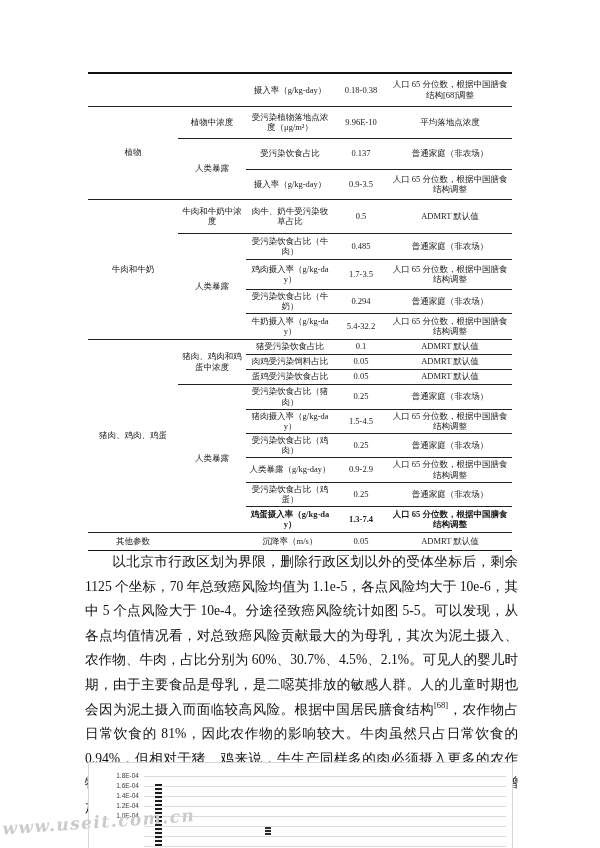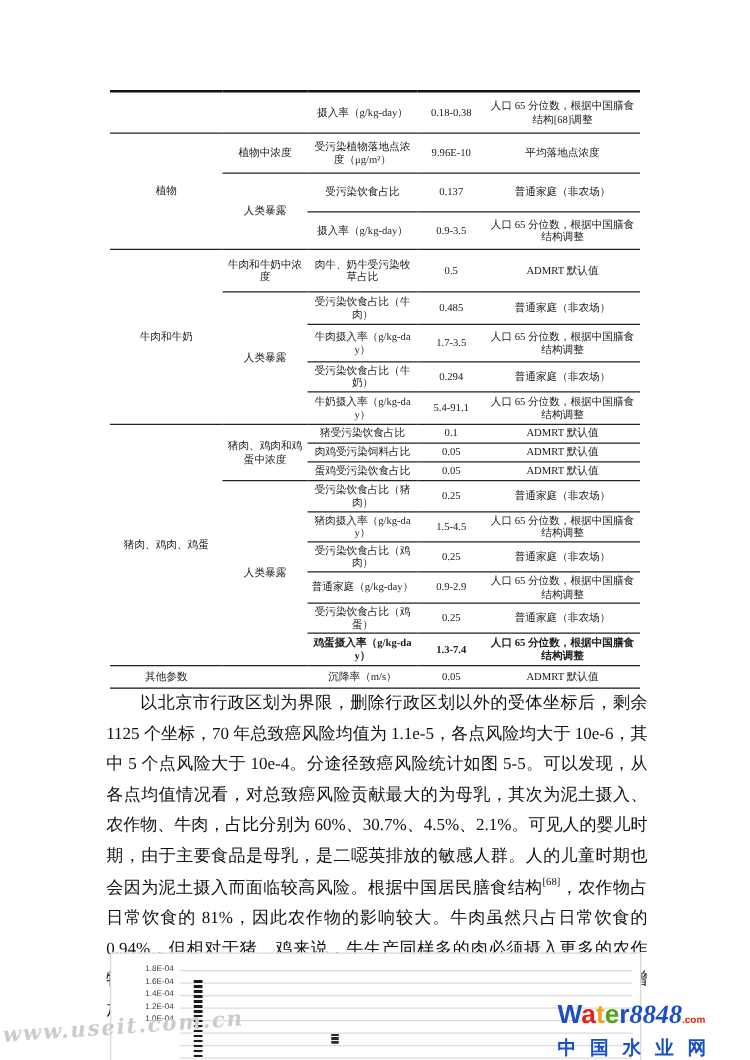--- a/index.html
+++ b/index.html
@@ -123,32 +123,32 @@
           <td class="bb">0.5</td>
           <td class="bb">ADMRT 默认值</td>
         </tr>
         <tr style="height: 26px;">
           <td rowspan="4" class="bb">人类暴露</td>
           <td class="bb">受污染饮食占比（牛肉）</td>
           <td class="bb">0.485</td>
           <td class="bb">普通家庭（非农场）</td>
         </tr>
         <tr style="height: 30px;">
-          <td class="bb">牛肉摄入率（g/kg-day）</td>
+          <td class="bb">鸡肉摄入率（g/kg-day）</td>
           <td class="bb">1.7-3.5</td>
           <td class="bb">人口 65 分位数，根据中国膳食结构调整</td>
         </tr>
         <tr style="height: 24px;">
           <td class="bb">受污染饮食占比（牛奶）</td>
           <td class="bb">0.294</td>
           <td class="bb">普通家庭（非农场）</td>
         </tr>
         <tr style="height: 26px;">
           <td class="bb">牛奶摄入率（g/kg-day）</td>
-          <td class="bb">5.4-91.1</td>
+          <td class="bb">5.4-32.2</td>
           <td class="bb">人口 65 分位数，根据中国膳食结构调整</td>
         </tr>
         <tr style="height: 15px;">
           <td rowspan="9" class="bb">猪肉、鸡肉、鸡蛋</td>
           <td rowspan="3" class="bb">猪肉、鸡肉和鸡蛋中浓度</td>
           <td class="bb">猪受污染饮食占比</td>
           <td class="bb">0.1</td>
           <td class="bb">ADMRT 默认值</td>
         </tr>
         <tr style="height: 15px;">
@@ -171,21 +171,21 @@
           <td class="bb">猪肉摄入率（g/kg-day）</td>
           <td class="bb">1.5-4.5</td>
           <td class="bb">人口 65 分位数，根据中国膳食结构调整</td>
         </tr>
         <tr style="height: 21px;">
           <td class="bb">受污染饮食占比（鸡肉）</td>
           <td class="bb">0.25</td>
           <td class="bb">普通家庭（非农场）</td>
         </tr>
         <tr style="height: 25px;">
-          <td class="bb">普通家庭（g/kg-day）</td>
+          <td class="bb">人类暴露（g/kg-day）</td>
           <td class="bb">0.9-2.9</td>
           <td class="bb">人口 65 分位数，根据中国膳食结构调整</td>
         </tr>
         <tr style="height: 24px;">
           <td class="bb">受污染饮食占比（鸡蛋）</td>
           <td class="bb">0.25</td>
           <td class="bb">普通家庭（非农场）</td>
         </tr>
         <tr style="height: 26px; font-weight: bold;">
           <td class="bb">鸡蛋摄入率（g/kg-day）</td>
@@ -221,18 +221,14 @@
         <div class="ytick" style="top: 29px;">1.4E-04</div>
         <div class="ytick" style="top: 39px;">1.2E-04</div>
         <div class="ytick" style="top: 49px;">1.0E-04</div>
       </div>
     <div class="strip"></div>
     <div class="marker"></div>
   </div>
 
   <div class="watermark">www.useit.com.cn</div>
 
-  <div class="logo">
-    <div class="logo-word"><span id="logo-letters"><span style="color: rgb(28, 80, 192);">W</span><span style="color: rgb(226, 35, 26);">a</span><span style="color: rgb(245, 161, 28);">t</span><span style="color: rgb(83, 163, 24);">e</span><span style="color: rgb(28, 80, 192);">r</span></span><span class="n8848">8848</span><span class="dotcom">.com</span></div>
-    <div class="logo-sub">中国水业网</div>
-  </div>
 
 </div>
 
 </body></html>

